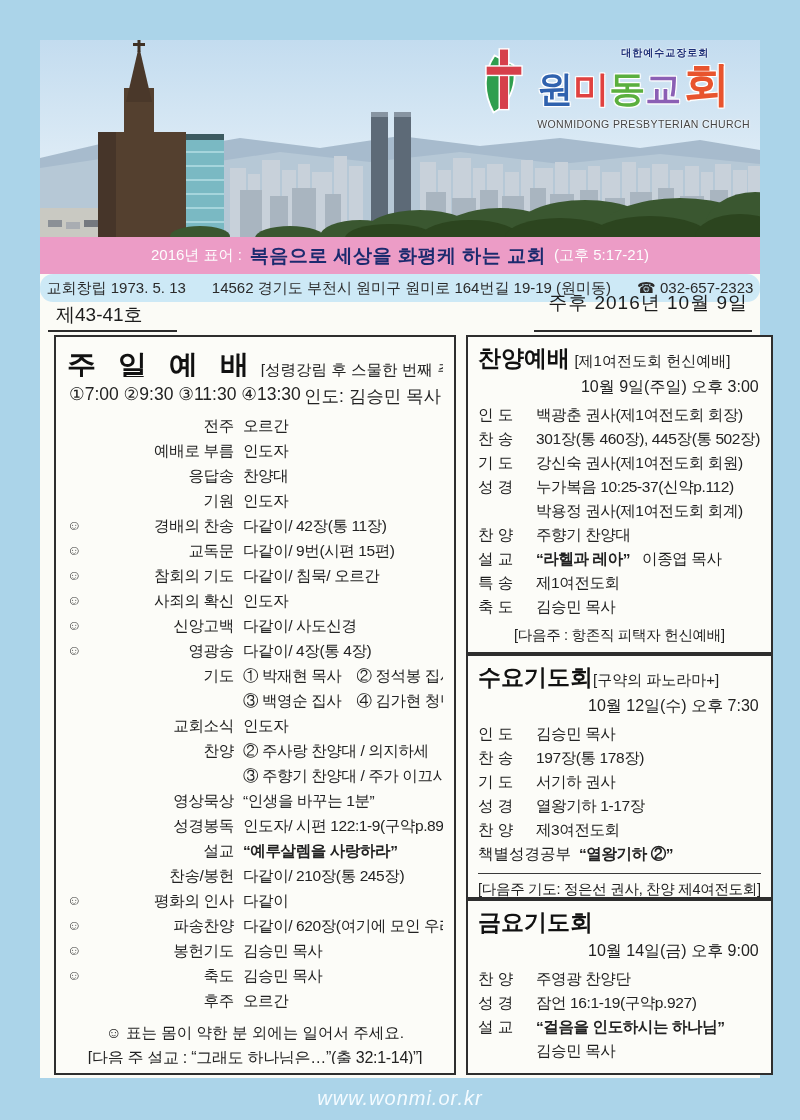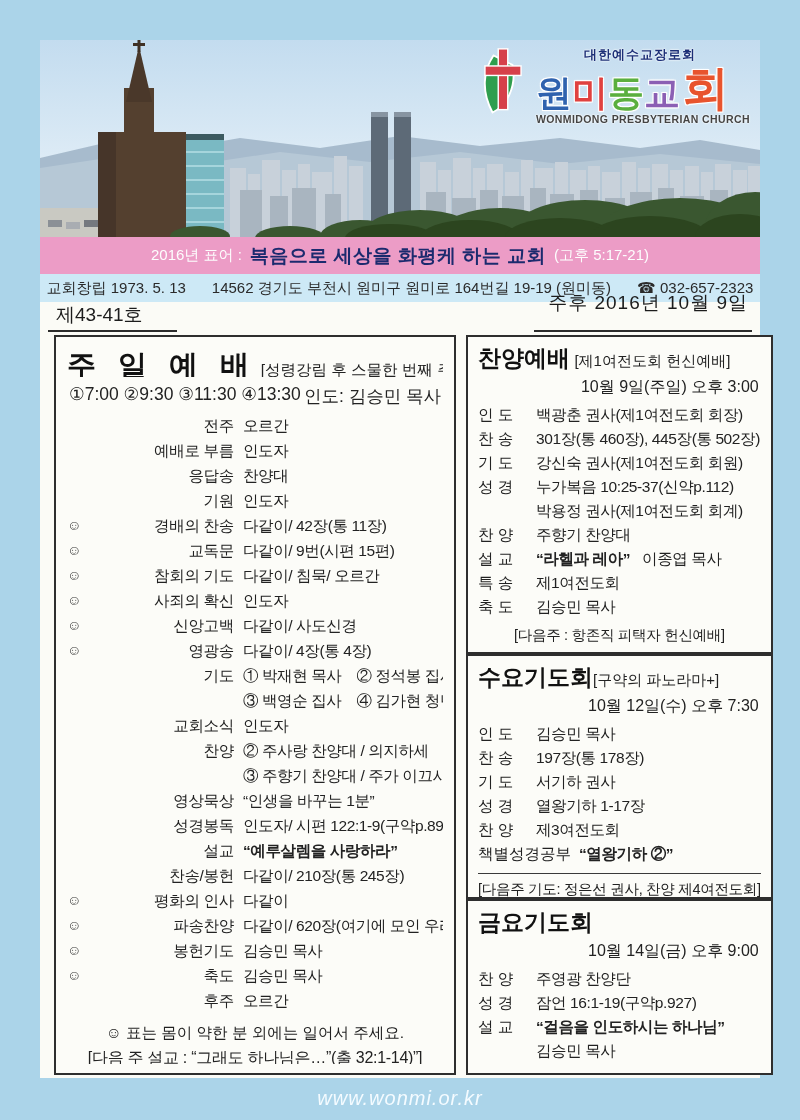--- a/index.html
+++ b/index.html
@@ -6,34 +6,34 @@
   body { font-family:"Liberation Sans", sans-serif; background:#8fb8d0; }
   .page { width:800px; height:1120px; background:#abd4e9; position:relative; margin:0 auto; overflow:hidden; color:#222; }
   .content { position:absolute; left:40px; top:40px; width:720px; height:1038px; background:#fbfbf6; }
 
   
   .photo { position:relative; width:720px; height:197px; overflow:hidden; }
   .photo svg.scene { display:block; width:100%; height:100%; }
   .logo { position:absolute; top:6px; right:10px; display:flex; align-items:flex-start; gap:4px; }
   .logo .cross { width:58px; height:76px; }
   .logo-text { display:flex; flex-direction:column; }
-  .logo-denom { font-size:13px; font-weight:bold; color:#1c2f77; margin-left:48px; letter-spacing:1px;
+  .logo-denom { font-size:10px; font-weight:bold; color:#1c2f77; margin-left:84px; letter-spacing:1px;
                 text-shadow:0 0 2px #fff,0 0 2px #fff; }
   .logo-chars { display:flex; align-items:flex-end; line-height:1; }
   .lc { font-size:36px; font-weight:800;
         text-shadow:-1px -1px 0 #fff,1px -1px 0 #fff,-1px 1px 0 #fff,1px 1px 0 #fff,0 0 3px #fff; }
   .lc.big { font-size:47px; margin-left:2px; }
-  .logo-en { font-size:10.5px; color:#444; letter-spacing:0.4px; margin-top:2px;
-             text-shadow:0 0 2px #fff,0 0 2px #fff;font-weight:bold; }
+  .logo-en { font-size:10.5px; color:#444; letter-spacing:0.4px; margin-top:11px;
+             text-shadow:0 0 2px #fff,0 0 2px #fff; }
 
   
   .banner { height:37px; background:#ec9cc6; display:flex; align-items:center; justify-content:center; gap:8px; white-space:nowrap; }
   .banner-pre, .banner-ref { color:#fdfdfd; font-size:15px; }
   .banner-main { color:#1b2a6e; font-weight:bold; font-size:19px; letter-spacing:0.5px; }
-  .infobar { height:28px; background:#cde9f6; display:flex; align-items:center; justify-content:center; gap:26px; font-size:15px; color:#2a2a2a; white-space:nowrap; }
+  .infobar { height:28px; background:#cde9f6; display:flex; align-items:center; justify-content:center; gap:26px; font-size:15px; color:#2a2a2a; white-space:nowrap;border-radius:13px; }
   .issueline { height:30px; display:flex; align-items:flex-end; justify-content:space-between; padding:0 8px; font-size:19px; color:#1c1c1c; }
   .issue-no { border-bottom:2px solid #2c2c2c; padding:0 34px 2px 8px; }
   .issue-date { border-bottom:2px solid #2c2c2c; padding:0 4px 14px 14px; letter-spacing:1px; }
 
   
   .columns { display:flex; gap:10px; padding:3px 14px 10px 14px; height:753px; }
   .box { border:2px solid #2e2e2e; background:#fcfcf8; overflow:hidden; }
   .left-box { flex:0 0 402px; padding:9px 11px; display:flex; flex-direction:column; }
   .right-col { flex:1; display:flex; flex-direction:column; }
   .right-col .box { padding:8px 10px; }

